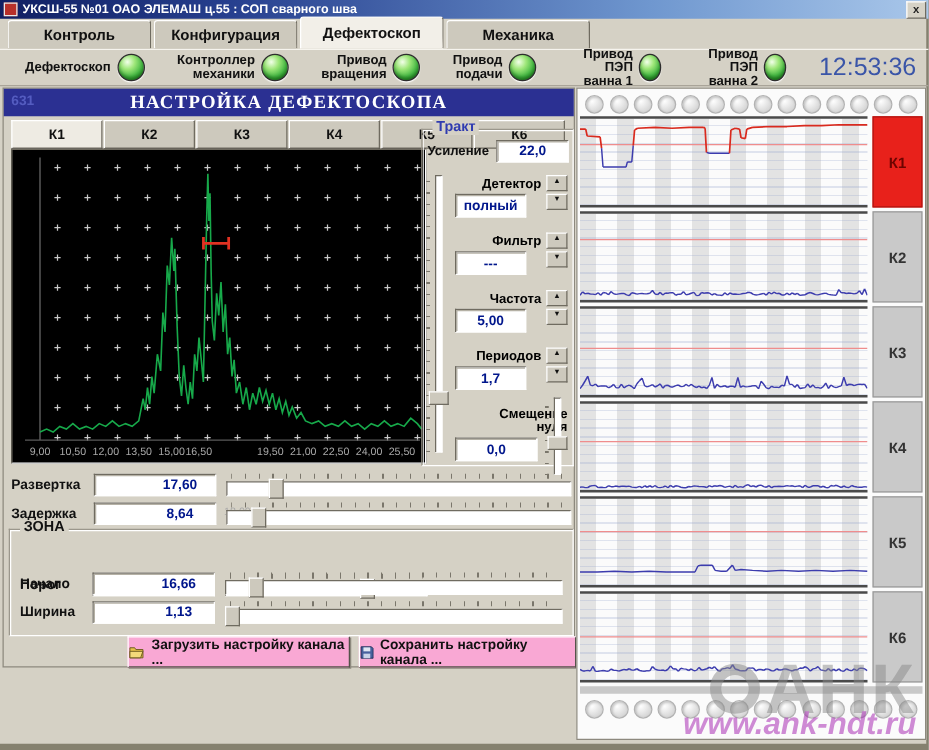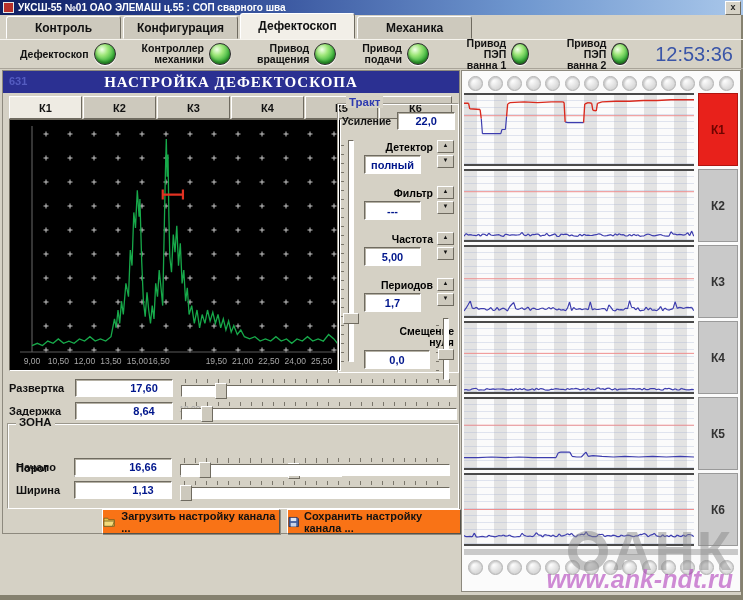--- a/index.html
+++ b/index.html
@@ -84,21 +84,21 @@
     background:repeating-linear-gradient(90deg,#7a766b 0 1px,transparent 1px 11px);}
   .htrack{position:absolute;left:0;right:0;top:6px;height:10px;background:#fff;
     border:1px solid;border-color:#6f6b60 #fff #fff #6f6b60;}
   .hthumb{position:absolute;top:4px;width:10px;height:14px;background:#cdc9bd;
     border:1px solid;border-color:#fff #6f6b60 #6f6b60 #fff;}
   .zone{left:4px;top:352px;width:450px;height:84px;}
   .zone .group-legend{color:#111;}
   .zone .srow{left:8px;width:434px;}
   .zone .srow .slabel{width:58px;}
   
-  .pbtn{position:absolute;top:438px;height:23px;background:#f97316;
+  .pbtn{position:absolute;top:438px;height:23px;background:#f9a8d4;
     border:1px solid;border-color:#fff #55524a #55524a #fff;box-shadow:1px 1px 0 #8d897e;
     display:flex;align-items:center;justify-content:center;font-size:11px;font-weight:bold;color:#111;gap:5px;}
   .pbtn svg{display:block;}
   
   .strip{position:absolute;left:461px;top:70px;width:280px;height:522px;background:#fbfbfb;
     border:1px solid #8d897e;box-sizing:border-box;padding:2px 2px 0 2px;}
   .perfs{height:20px;display:flex;align-items:center;justify-content:space-evenly;}
   .perf{width:13px;height:13px;border-radius:50%;background:radial-gradient(circle at 35% 30%,#fff,#d2d2d2 80%);
     border:1px solid #b2b2b2;box-shadow:inset 1px 1px 2px rgba(0,0,0,.18);}
   .band{height:73px;display:flex;margin-bottom:3px;}

